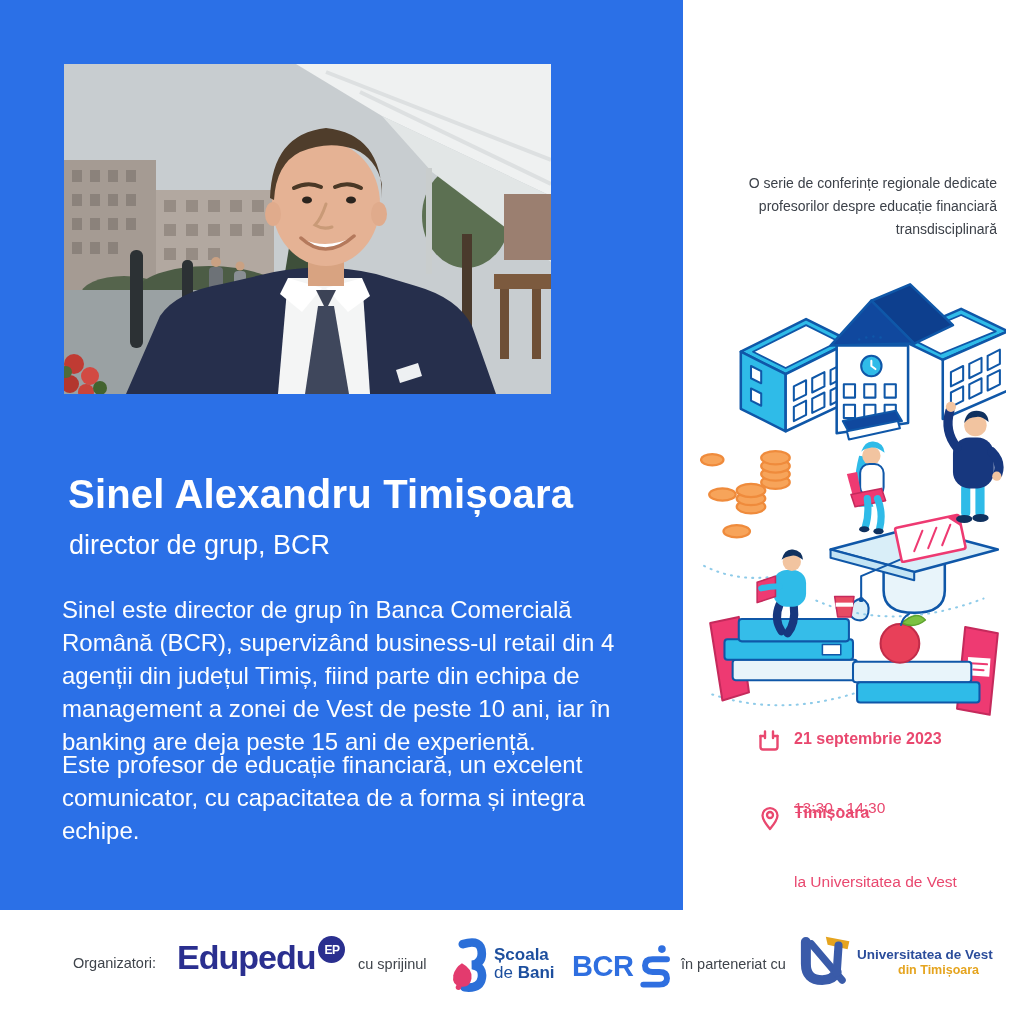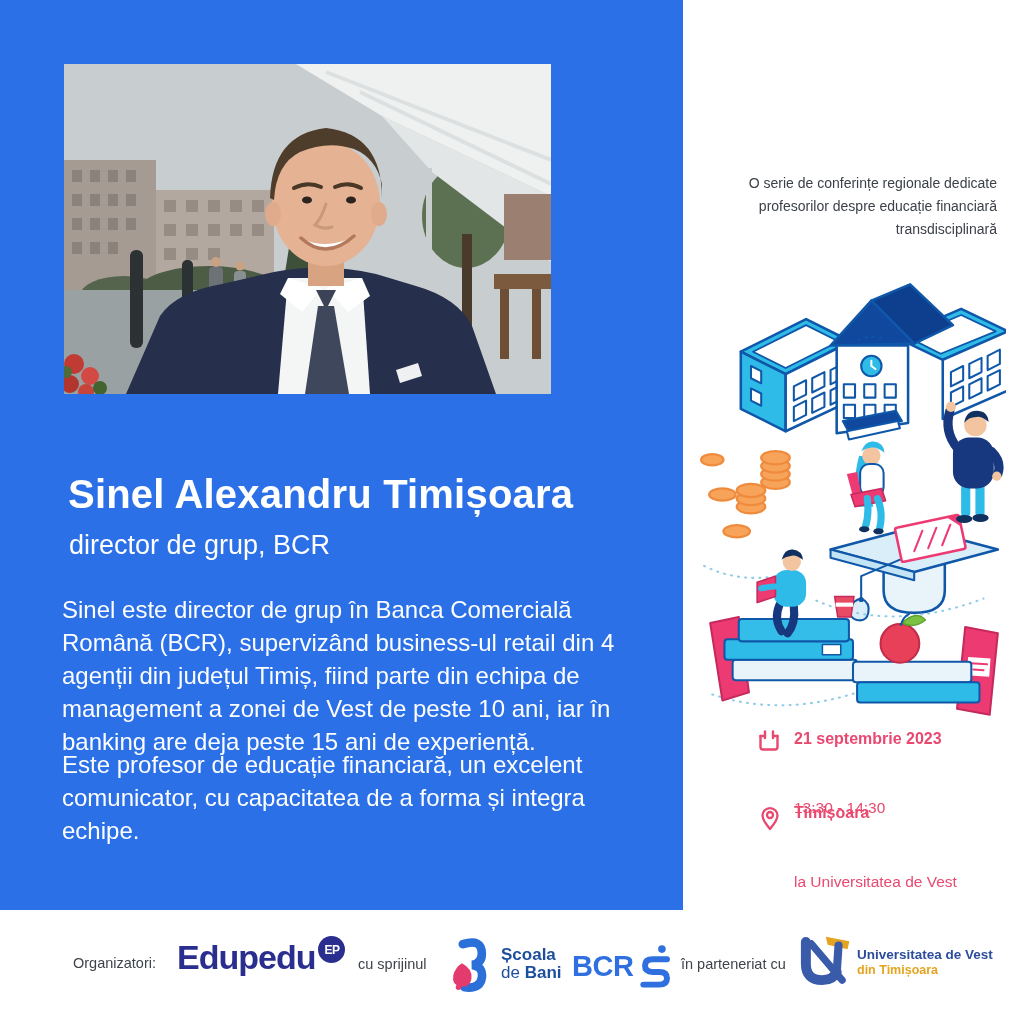--- a/index.html
+++ b/index.html
@@ -37,32 +37,32 @@
   .organizers-label{left:73px;top:955px;}
   .support-label{left:358px;top:956px;}
   .partner-label{left:681px;top:956px;}
 
   .edupedu{position:absolute;left:177px;top:938px;display:flex;align-items:flex-start;}
   .edupedu-text{color:#2a2f8f;font-size:34px;font-weight:bold;letter-spacing:-1px;line-height:38px;}
   .edupedu-badge{width:27px;height:27px;border-radius:50%;background:#2a2f8f;color:#ffffff;
                  font-size:12px;font-weight:bold;display:flex;align-items:center;justify-content:center;
                  margin-left:3px;margin-top:-2px;letter-spacing:-.5px;}
 
-  .sdb{position:absolute;left:449px;top:936px;display:flex;align-items:center;gap:14px;}
+  .sdb{position:absolute;left:449px;top:936px;display:flex;align-items:center;gap:7px;}
   .sdb-text{color:#1d4f9e;font-size:17px;line-height:18px;}
   .sdb-l1{font-weight:bold;}
   .sdb-bold{font-weight:bold;}
 
   .bcr{position:absolute;left:572px;top:944px;display:flex;align-items:center;gap:6px;}
   .bcr-text{color:#2f6fe0;font-size:29px;font-weight:bold;letter-spacing:-.5px;}
 
   .uvt{position:absolute;left:795px;top:933px;display:flex;align-items:center;gap:4px;}
   .uvt-text{display:flex;flex-direction:column;justify-content:center;}
   .uvt-l1{color:#2b4d9b;font-size:13.5px;font-weight:bold;line-height:16px;}
-  .uvt-l2{color:#e5a41f;font-size:12.5px;font-weight:bold;line-height:14px;}
+  .uvt-l2{color:#e5a41f;font-size:12.5px;font-weight:bold;line-height:14px;margin-left:41px;}
 </style>
 </head>
 <body>
 
 <div class="canvas">
 
   <div class="blue-panel">
 
     <div class="photo-frame">
       <svg width="487" height="330" viewBox="0 0 487 330">

